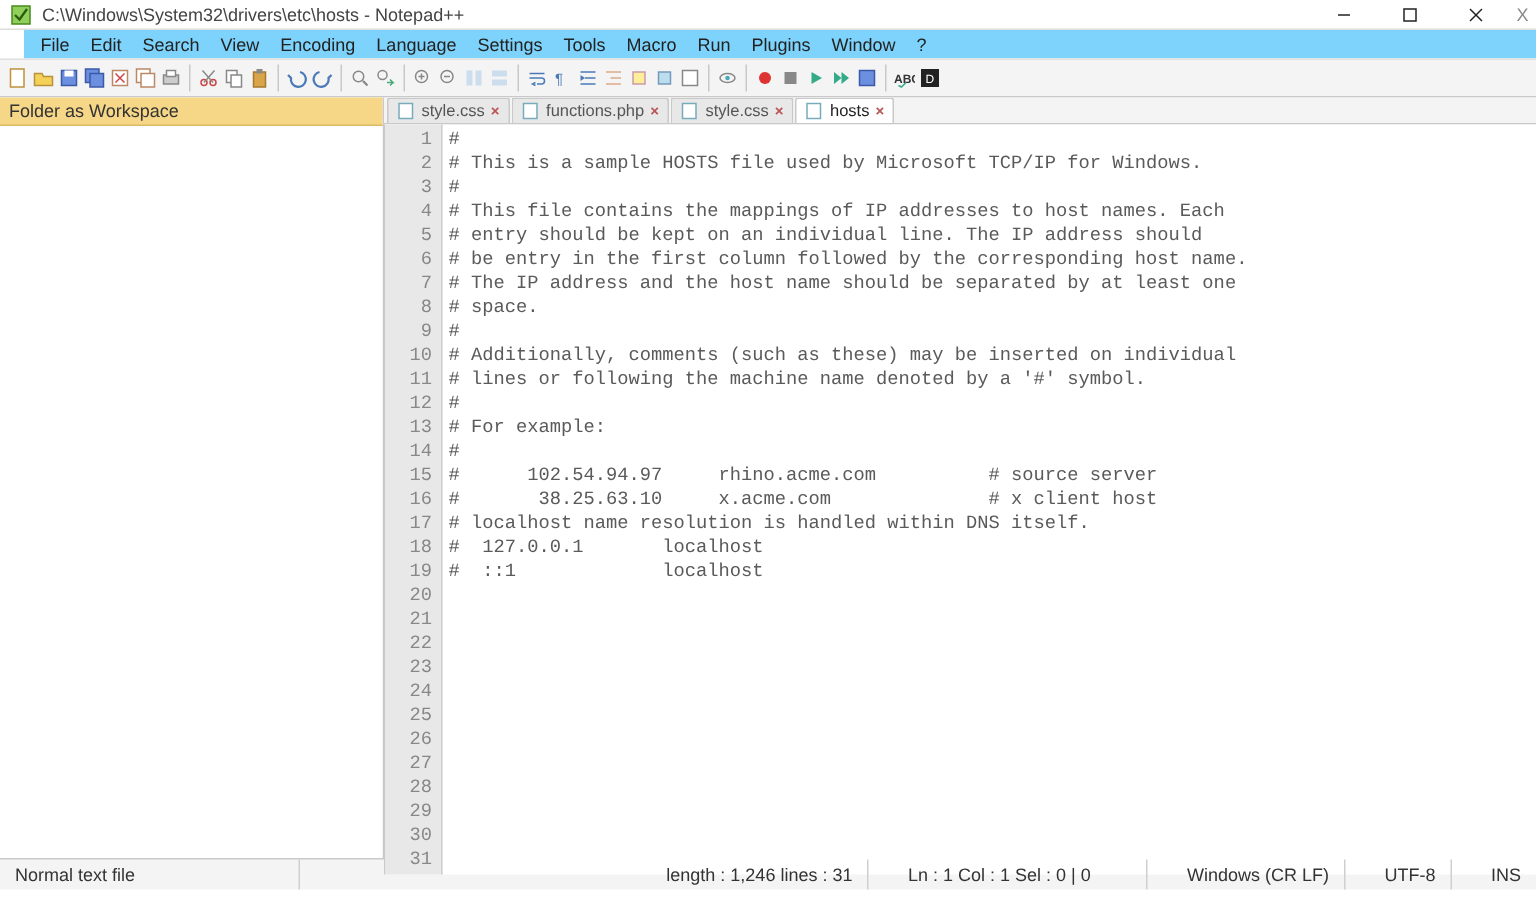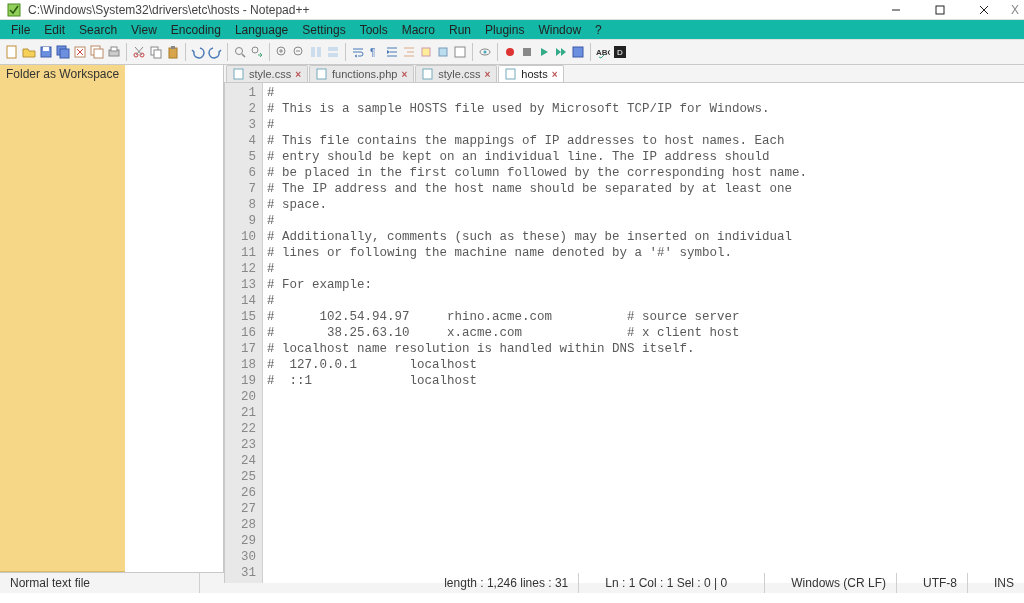--- a/index.html
+++ b/index.html
@@ -4,30 +4,30 @@
 <style>
 * { margin: 0; padding: 0; box-sizing: border-box; }
 body { font-family: "Segoe UI", Tahoma, sans-serif; font-size: 12px; background: #fff; overflow: hidden; width: 1024px; height: 603px; }
 
 .titlebar { height: 20px; display: flex; align-items: center; background: #fff; border-bottom: 1px solid #ddd; }
 .titlebar .app-icon { width: 16px; height: 16px; margin: 0 6px; display:inline-flex; }
 .titlebar .title-text { flex: 1; color: #444; font-size: 12px; }
 .win-controls { display: flex; }
 .win-btn { width: 44px; height: 30px; display:flex; align-items:center; justify-content:center; }
 
-.menubar { height: 19px; display:flex; align-items:center; padding: 0 4px; background: #14b8a6; }
+.menubar { height: 19px; display:flex; align-items:center; padding: 0 4px; background: #7dd3fc; margin-left: 16px; }
 .menubar .mitem { padding: 2px 7px; font-size: 12px; color: #222; }
 
 .toolbar { height: 26px; display:flex; align-items:center; gap: 1px; padding: 1px 4px; background: #f4f4f4; border-top: 1px solid #e0e0e0; border-bottom: 1px solid #c9c9c9; }
 .tbtn { width: 16px; height: 16px; display:flex; align-items:center; justify-content:center; }
 .tsep { width: 1px; height: 18px; background: #c8c8c8; margin: 0 3px; }
 
 .workarea { display:flex; height: calc(603px - 30px - 19px - 26px - 21px); }
 
-.sidebar { width: 224px; border-right: 1px solid #c9c9c9; background: #fff; display:flex; flex-direction:row; }
+.sidebar { width: 256px; border-right: 1px solid #c9c9c9; background: #fff; display:flex; flex-direction:column; }
 .sidebar-header { background: #f6d788; border-bottom: 1px solid #d9bb66; padding: 2px 6px; font-size: 12px; color: #333; }
 .sidebar-body { flex:1; background: #fff; }
 
 .editor-area { flex:1; display:flex; flex-direction:column; }
 .tabbar { height: 20px; background: #f4f4f4; border-bottom: 1px solid #c9c9c9; display:flex; align-items:flex-end; padding-left: 2px; }
 .tab { display:flex; align-items:center; gap:4px; padding: 2px 6px; border: 1px solid #c9c9c9; border-bottom:none; background: #e8e8e8; font-size: 11px; color: #555; margin-right: 1px; border-radius: 2px 2px 0 0; }
 .tab.active { background: #fff; color: #222; }
 .tab .tab-icon { width: 12px; height: 12px; display:inline-flex; }
 .tab .close-x { color: #b55; font-weight: bold; font-size: 10px; }
 
@@ -371,21 +371,21 @@
           <div>28</div>
           <div>29</div>
           <div>30</div>
           <div>31</div>
         </div>
       <div class="code" id="code"><span>#
 </span><span># This is a sample HOSTS file used by Microsoft TCP/IP for Windows.
 </span><span>#
 </span><span># This file contains the mappings of IP addresses to host names. Each
 </span><span># entry should be kept on an individual line. The IP address should
-</span><span># be placed in the first column followed by the corresponding host name.
+</span><span># be entry in the first column followed by the corresponding host name.
 </span><span># The IP address and the host name should be separated by at least one
 </span><span># space.
 </span><span>#
 </span><span># Additionally, comments (such as these) may be inserted on individual
 </span><span># lines or following the machine name denoted by a '#' symbol.
 </span><span>#
 </span><span># For example:
 </span><span>#
 </span><span>#      102.54.94.97     rhino.acme.com          # source server
 </span><span>#       38.25.63.10     x.acme.com              # x client host

